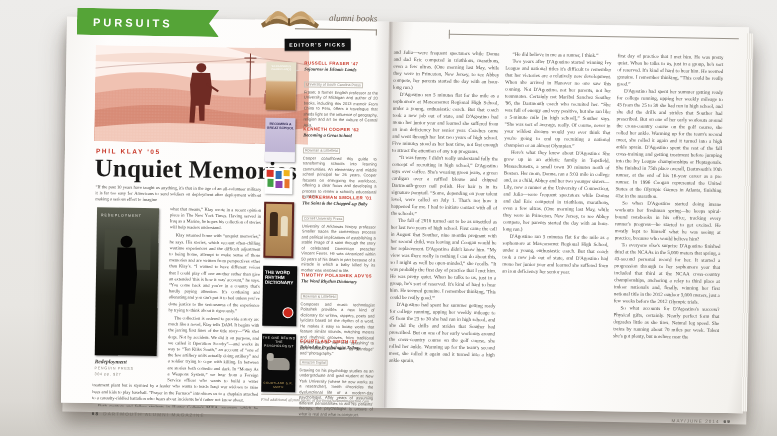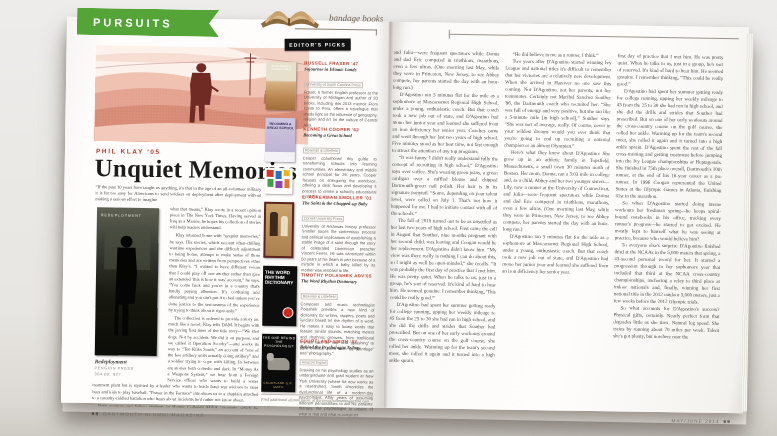--- a/index.html
+++ b/index.html
@@ -128,21 +128,21 @@
   <div class="bookicon">
     <svg width="66" height="36" viewBox="0 0 66 36">
       <path d="M4 26 Q18 14 32 24 Q46 14 62 26 L60 30 Q46 22 33 28 Q20 22 6 30 Z" fill="#8a6a3f"></path>
       <path d="M8 24 Q16 8 31 22 L31 25 Q18 16 9 26 Z" fill="#d9b98b"></path>
       <path d="M12 22 Q19 5 31 20 L31 23 Q21 12 13 24 Z" fill="#c8a26e"></path>
       <path d="M58 24 Q50 8 33 22 L33 25 Q47 16 57 26 Z" fill="#d9b98b"></path>
       <path d="M54 22 Q46 5 33 20 L33 23 Q44 12 53 24 Z" fill="#c8a26e"></path>
       <path d="M31 20 L33 20 L33 27 L31 27 Z" fill="#6e4f2a"></path>
     </svg>
   </div>
-  <div class="albl">bandage books</div>
+  <div class="albl">alumni books</div>
   <div class="albl-rule"></div>
   <div class="albl-tick"></div>
   <div class="rp-rule"></div>
   <div class="rp-tick"></div>
 
   <div class="illo">
     <svg width="214" height="96" viewBox="0 0 214 96">
       <defs>
         <pattern id="dots" width="3" height="3" patternUnits="userSpaceOnUse">
           <circle cx="1" cy="1" r="0.55" fill="rgba(255,255,255,0.45)"></circle>

